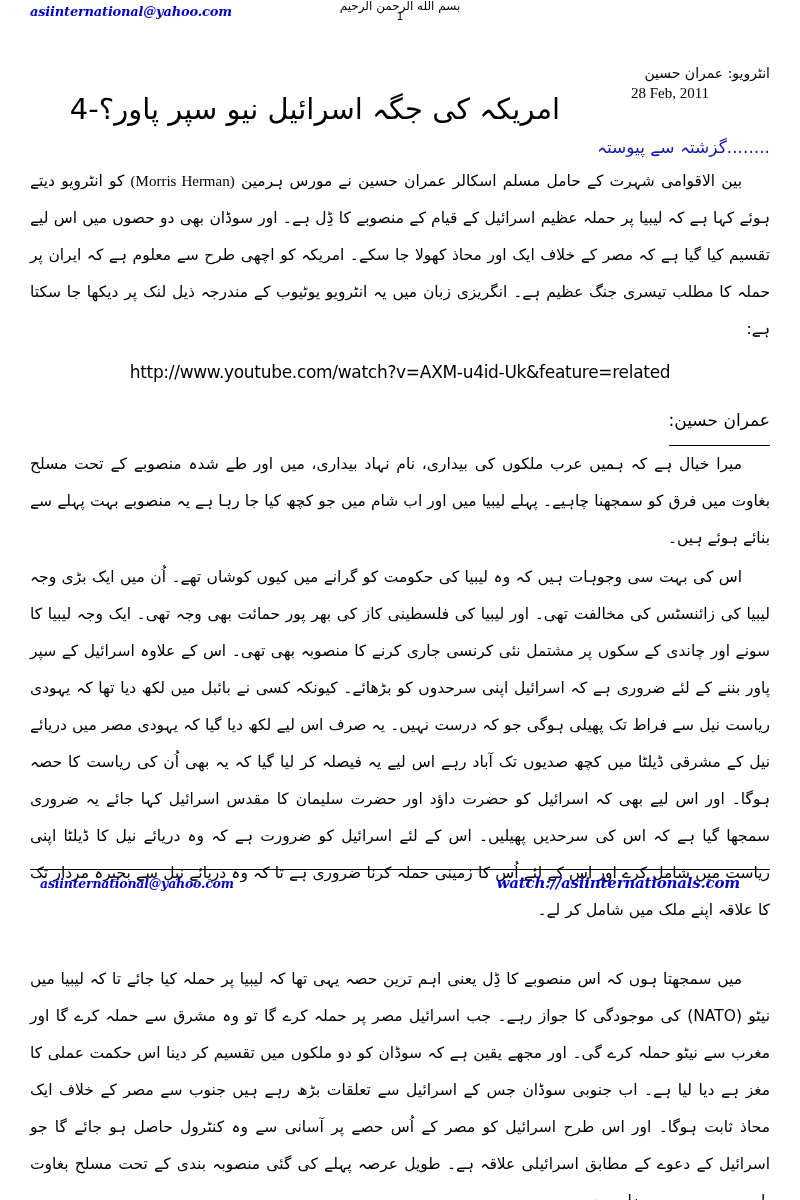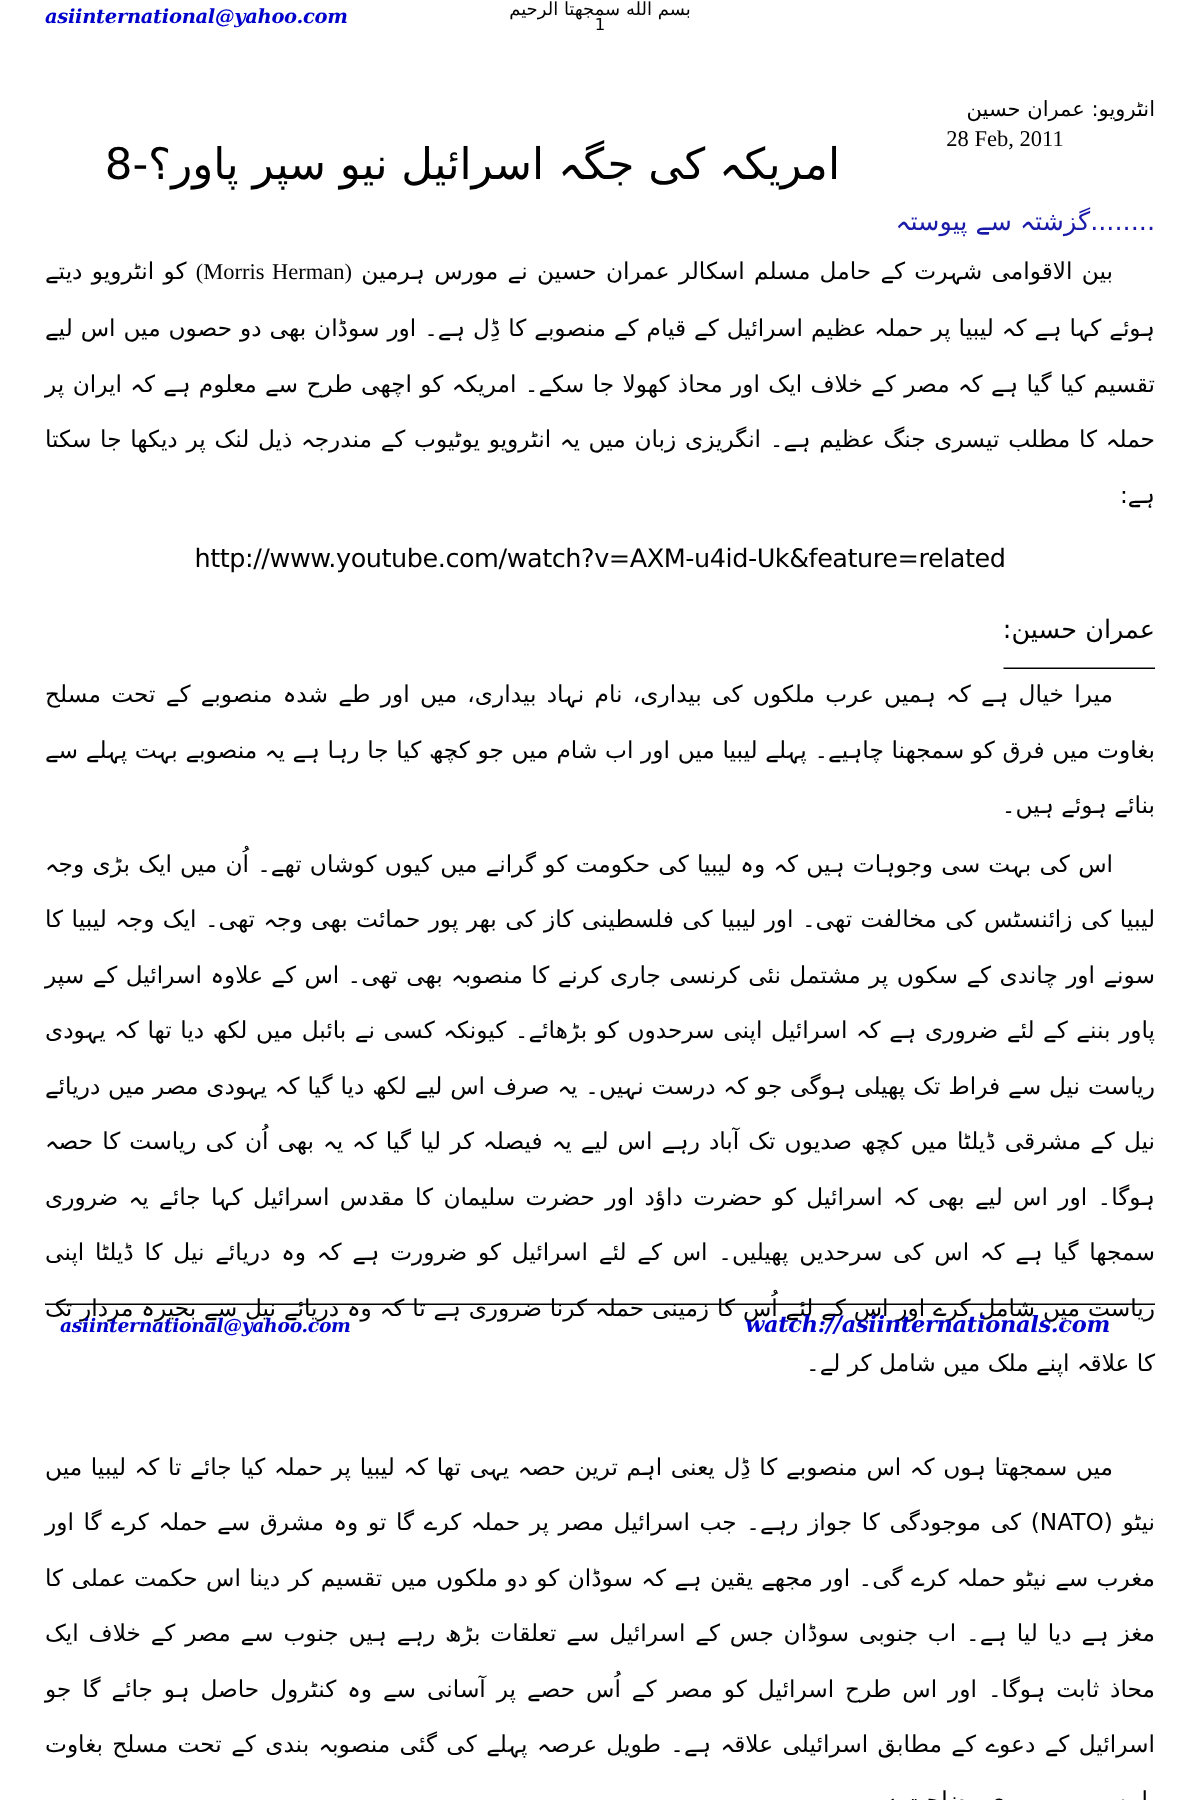--- a/index.html
+++ b/index.html
@@ -202,31 +202,31 @@
   }
 </style>
 </head>
 <body>
 
 <div class="page">
 
   <div class="header-row">
     <div class="header-email">asiinternational@yahoo.com</div>
     <div class="bismillah-wrap">
-      <div class="bismillah">بسم الله سمجھتا الرحيم</div>
+      <div class="bismillah">بسم الله الرحمن الرحيم</div>
       <div class="page-number">1</div>
     </div>
   </div>
 
   <div class="title-block">
     <div class="byline">
       <div class="byline-name">انٹرویو: عمران حسین</div>
       <div class="byline-date">28 Feb, 2011</div>
     </div>
-    <h1 class="main-title">امریکہ کی جگہ اسرائیل نیو سپر پاور؟-8</h1>
+    <h1 class="main-title">امریکہ کی جگہ اسرائیل نیو سپر پاور؟-4</h1>
     <div class="continued">........گزشتہ سے پیوستہ</div>
   </div>
 
   <div class="body">
 
     <p class="para">
       <span>بین الاقوامی شہرت کے حامل مسلم اسکالر عمران حسین نے مورس ہرمین</span>
       <span class="latin-inline">(Morris  Herman)</span>
       <span>کو انٹرویو دیتے ہوئے کہا ہے کہ لیبیا پر حملہ عظیم اسرائیل کے قیام کے منصوبے کا ڈِل ہے۔ اور سوڈان بھی دو حصوں میں اس لیے تقسیم کیا گیا ہے کہ مصر کے خلاف ایک اور محاذ کھولا جا سکے۔ امریکہ کو اچھی طرح سے معلوم ہے کہ ایران پر حملہ کا مطلب تیسری جنگ عظیم ہے۔ انگریزی زبان میں یہ انٹرویو یوٹیوب کے مندرجہ ذیل لنک پر دیکھا جا سکتا ہے:</span>
     </p>

